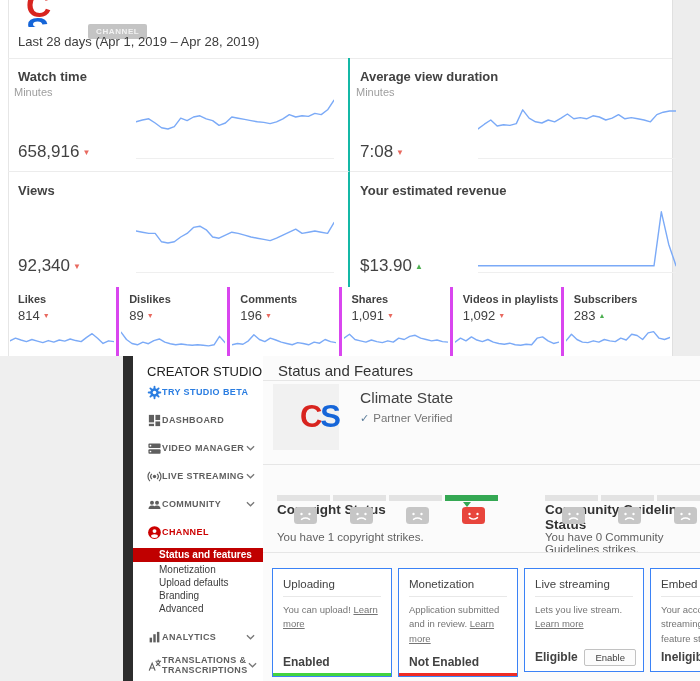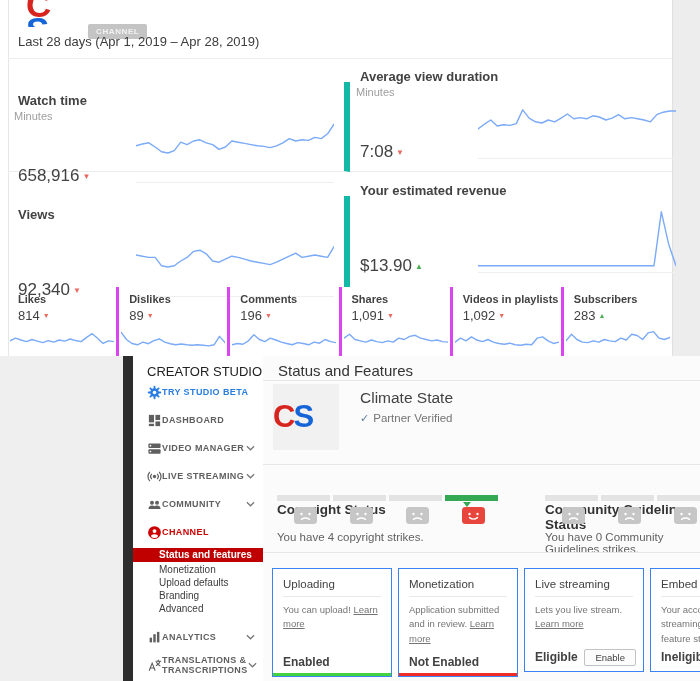--- a/index.html
+++ b/index.html
@@ -10,21 +10,21 @@
   #top { position:absolute; left:0; top:0; width:700px; height:356px; background:#fff; overflow:hidden; }
   .left-hairline { position:absolute; left:8px; top:0; width:1px; height:356px; background:#e6e6e6; }
   .right-strip { position:absolute; left:672px; top:0; width:28px; height:356px; background:#ededed; border-left:1px solid #e0e0e0; }
   .logo-clip { position:absolute; left:26px; top:0; width:50px; height:27px; overflow:hidden; }
   .logo-clip span { display:block; margin-top:-15px; font-size:35px; font-weight:800; letter-spacing:-2px; }
   .badge { position:absolute; left:88px; top:24px; background:#c4c4c4; color:#f2f2f2; font-size:8px; font-weight:bold; letter-spacing:.6px; padding:3px 8px; border-radius:2px; }
   .date-range { position:absolute; left:18px; top:34px; font-size:13px; color:#3c3c3c; }
   .hdiv { position:absolute; left:8px; width:664px; height:1px; background:#ececec; }
   #big-grid { position:absolute; left:8px; top:58px; width:664px; height:229px; display:grid; grid-template-columns:342px 322px; grid-template-rows:114px 115px; }
   .big-card { position:relative; }
-  .big-card.bR { border-right:6px solid #14b8a6;margin-top:24px; }
+  .big-card.bR { border-right:2px solid #14b8a6; }
   .big-card.bB { border-bottom:1px solid #ececec; }
   .big-title { position:absolute; left:10px; top:11px; font-size:13px; font-weight:bold; color:#424242; }
   .big-sub { position:absolute; left:6px; top:28px; font-size:11px; color:#9e9e9e; }
   .big-spark { position:absolute; left:128px; top:32px; width:198px; height:66px; }
   .big-base { position:absolute; left:128px; top:100px; width:198px; height:1px; background:#efefef; }
   .big-value { position:absolute; left:10px; top:84px; font-size:17px; color:#424242; }
   .tri { font-size:8px; vertical-align:2px; margin-left:3px; }
   #small-row { position:absolute; left:8px; top:287px; width:664px; height:69px; display:flex; }
   .small-card { position:relative; flex:1 1 0; border-right:3px solid #d946ef; }
   .small-card:last-child { border-right:none; }
@@ -41,21 +41,21 @@
   .sb-item { height:28px; display:flex; align-items:center; padding:0 8px 0 14px; cursor:pointer; }
   .sb-item .lbl { font-size:9px; font-weight:bold; letter-spacing:.4px; color:#5f5f5f; line-height:1.15; }
   .sb-item.blue .lbl { color:#2a7de1; }
   .sb-item.red .lbl { color:#cc0000; }
   .sb-item .chev { margin-left:auto; display:flex; }
   .sb-sub { height:13px; line-height:13px; padding-left:26px; font-size:10px; color:#3c3c3c; cursor:pointer; }
   .sb-sub.sel { height:14px; line-height:14px; background:#c00000; color:#fff; font-weight:bold; margin:2px 0 1px 0; }
   #main { position:absolute; left:263px; top:0; width:437px; height:325px; background:#fbfbfb; overflow:hidden; }
   .m-hdiv { position:absolute; left:0; width:437px; height:1px; background:#e6e6e6; }
   .page-title { position:absolute; left:15px; top:6px; font-size:15px; color:#333; }
-  .avatar { position:absolute; left:10px; top:28px; width:66px; height:66px; background:#f1f1f1; display:flex; align-items:center; justify-content:flex-start; font-size:31px; font-weight:800; letter-spacing:-2px; }
+  .avatar { position:absolute; left:10px; top:28px; width:66px; height:66px; background:#f1f1f1; display:flex; align-items:center; justify-content:flex-end; font-size:31px; font-weight:800; letter-spacing:-2px; }
   .ch-name { position:absolute; left:97px; top:33px; font-size:15.5px; color:#424242; }
   .ch-verified { position:absolute; left:97px; top:56px; font-size:11.5px; color:#757575; }
   .ch-verified .chk { color:#5b7c99; margin-right:4px; font-size:11px; }
   .sec-title { position:absolute; top:117px; font-size:13.5px; font-weight:bold; color:#333;margin-top:29px; }
   .seg-row { position:absolute; top:139px; display:flex; gap:3px; }
   .seg { width:53px; height:6px; }
   .seg-marker { position:absolute; top:146px; width:0; height:0; border-left:4px solid transparent; border-right:4px solid transparent; border-top:5px solid #34a853; }
   .face-row { position:absolute; top:151px; display:flex; }
   .face-slot { width:56px; display:flex; justify-content:center; }
   .strikes { position:absolute; top:175px; font-size:11.5px; color:#616161; }
@@ -362,21 +362,21 @@
           </div>
           <div class="face-slot">
             <span><svg width="23" height="17" viewBox="0 0 23 17">
                 <rect width="23" height="17" rx="3.5" fill="#e8453c"></rect>
                 <circle cx="7.5" cy="7" r="1.2" fill="#fff"></circle>
                 <circle cx="15.5" cy="7" r="1.2" fill="#fff"></circle>
                 <path d="M7.5 10.6 Q11.5 13.6 15.5 10.6" stroke="#fff" stroke-width="1.4" fill="none" stroke-linecap="round"></path>
               </svg></span>
           </div>
         </div>
-    <div class="strikes" style="left:14px">You have 4 copyright strikes.</div>
+    <div class="strikes" style="left:14px">You have 1 copyright strikes.</div>
 
     <div class="sec-title" style="left:282px">Community Guidelines Status</div>
     <div class="seg-row" style="left:282px" id="cg-segs">
           <div class="seg" style="background: rgb(227, 227, 227);"></div>
           <div class="seg" style="background: rgb(227, 227, 227);"></div>
           <div class="seg" style="background: rgb(227, 227, 227);"></div>
         </div>
     <div class="face-row" style="left:282px" id="cg-faces">
           <div class="face-slot">
             <span><svg width="23" height="17" viewBox="0 0 23 17">

